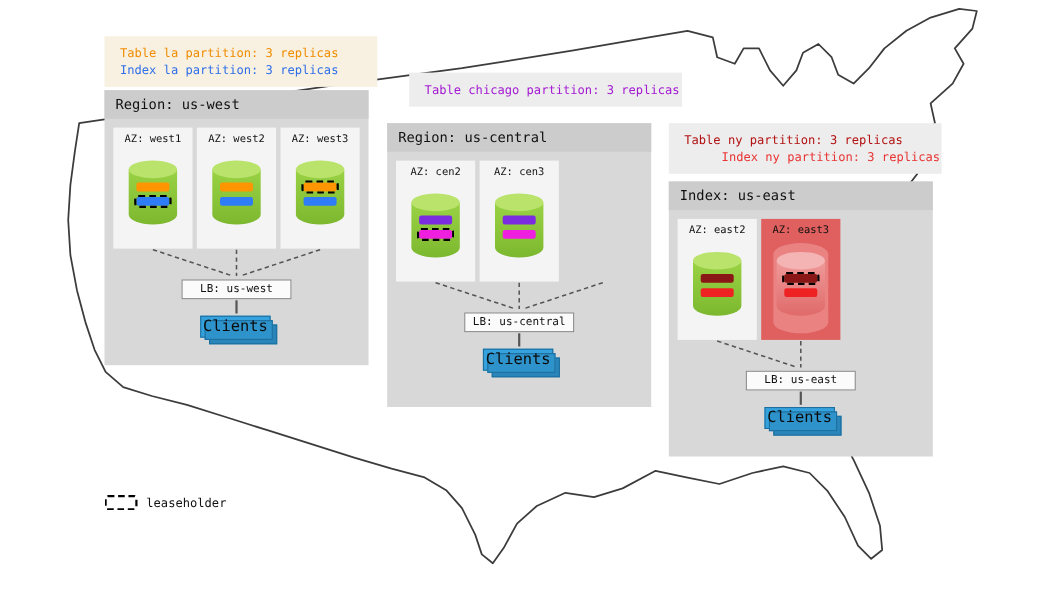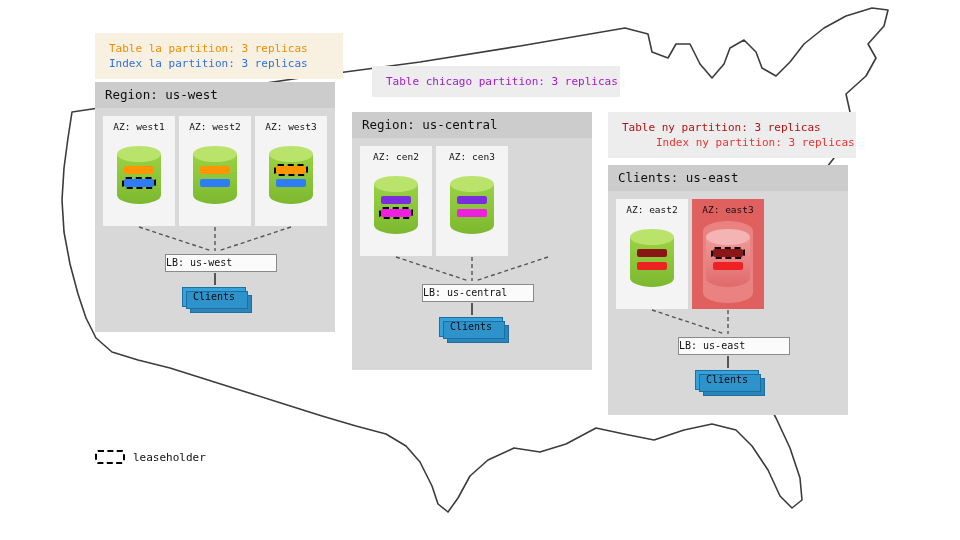--- a/index.html
+++ b/index.html
@@ -52,30 +52,30 @@
   .bar.b1 { top:20px; }
   .bar.b2 { top:33px; }
   .bar.leaseholder { outline:2px dashed #000000; }
 
   
   .conn { position:absolute; left:0; top:144px; }
   .cline { stroke:#555555; stroke-width:1.4; stroke-dasharray:4 3; }
   .off { display:none; }
 
   .lb {
-    position:absolute; left:70px; top:172px; width:112px; height:18px;
+    position:absolute; left:70px; top:172px; width:100px; height:18px;
     background:#fbfbfb; border:1px solid #8a8a8a; box-sizing:border-box;
-    font-size:10px; line-height:16px; color:#111;
+    font-size:10px; line-height:16px; text-align:center; color:#111;
   }
   .vline { position:absolute; left:119px; top:191px; height:12px; width:0; border-left:2px dashed #555; }
 
   .clients {
     position:absolute; left:87px; top:205px; width:64px; height:20px; z-index:0;
     background:#36a2dd; border:1px solid #1c6f9e; box-sizing:border-box;
-    font-size:10px; line-height:18px; text-align:center; color:#0b0b0b;
+    font-size:14px; line-height:18px; text-align:center; color:#0b0b0b;
   }
   .clients::before {
     content:""; position:absolute; left:3px; top:3px; width:100%; height:100%;
     background:#2f93cb; border:1px solid #1c6f9e; box-sizing:border-box; z-index:-1;
   }
   .clients::after {
     content:""; position:absolute; left:7px; top:7px; width:100%; height:100%;
     background:#2a85ba; border:1px solid #1c6f9e; box-sizing:border-box; z-index:-2;
   }
 
@@ -196,21 +196,21 @@
     <div class="vline"></div>
     <div class="clients">Clients</div>
   </div>
 
   <div class="callout cC" style="background-color: rgb(237, 237, 237);">
     <div class="co-line" style="color: rgb(179, 18, 18);">Table ny partition: 3 replicas</div>
     <div class="co-line" style="color: rgb(233, 52, 52); margin-left: 34px;">Index ny partition: 3 replicas</div>
   </div>
 
   <div class="region rC">
-    <div class="region-title">Clients: us-east</div>
+    <div class="region-title">Index: us-east</div>
     <div class="az-row">
 
 
       <div class="az">
         <div class="az-label">AZ: east2</div>
 
         <div class="cyl">
           <div class="cyl-body"></div>
           <div class="cyl-top"></div>
           <div class="bar b1" style="background-color: rgb(138, 22, 22);"></div>

